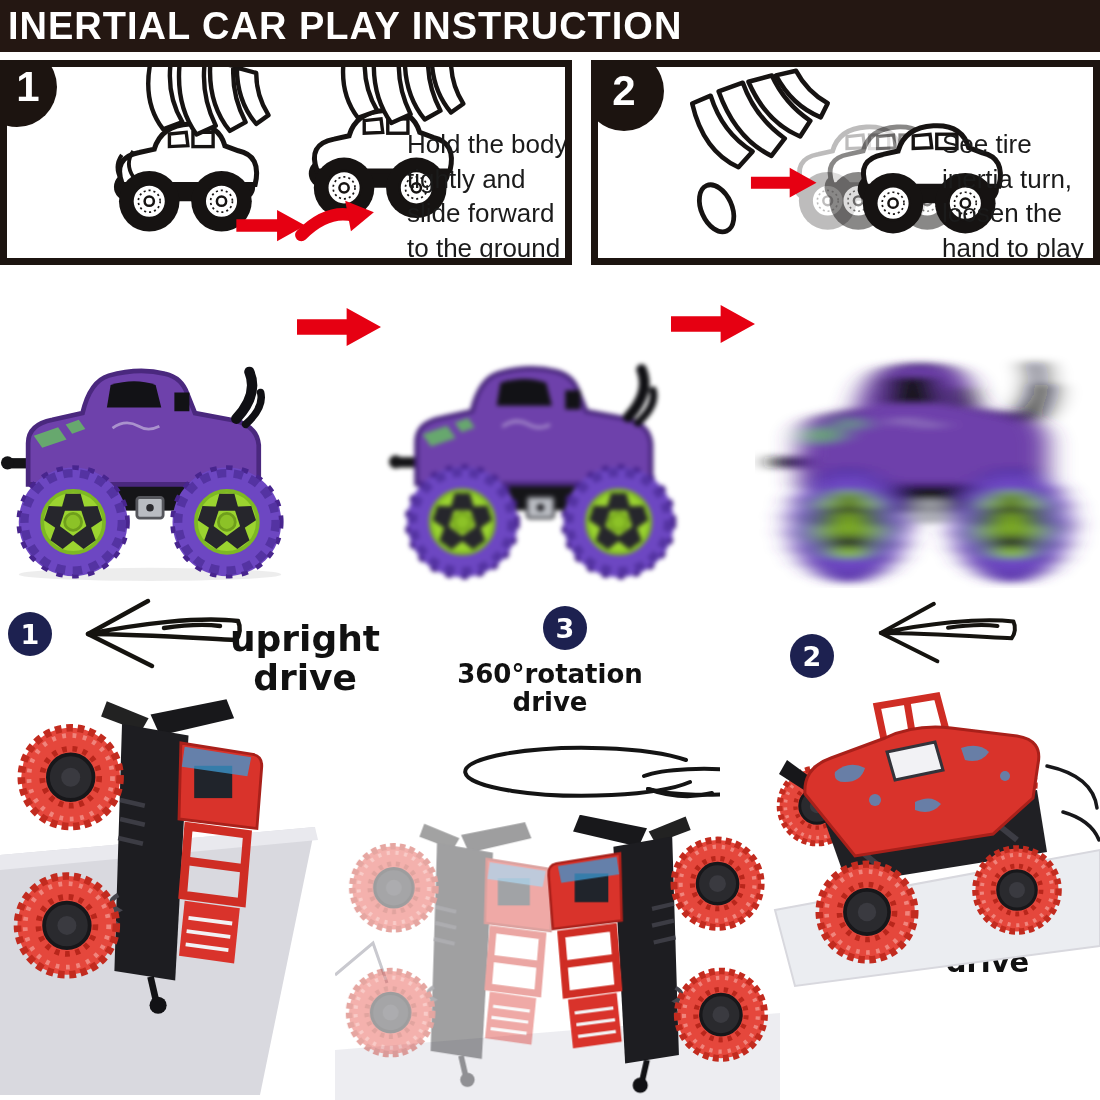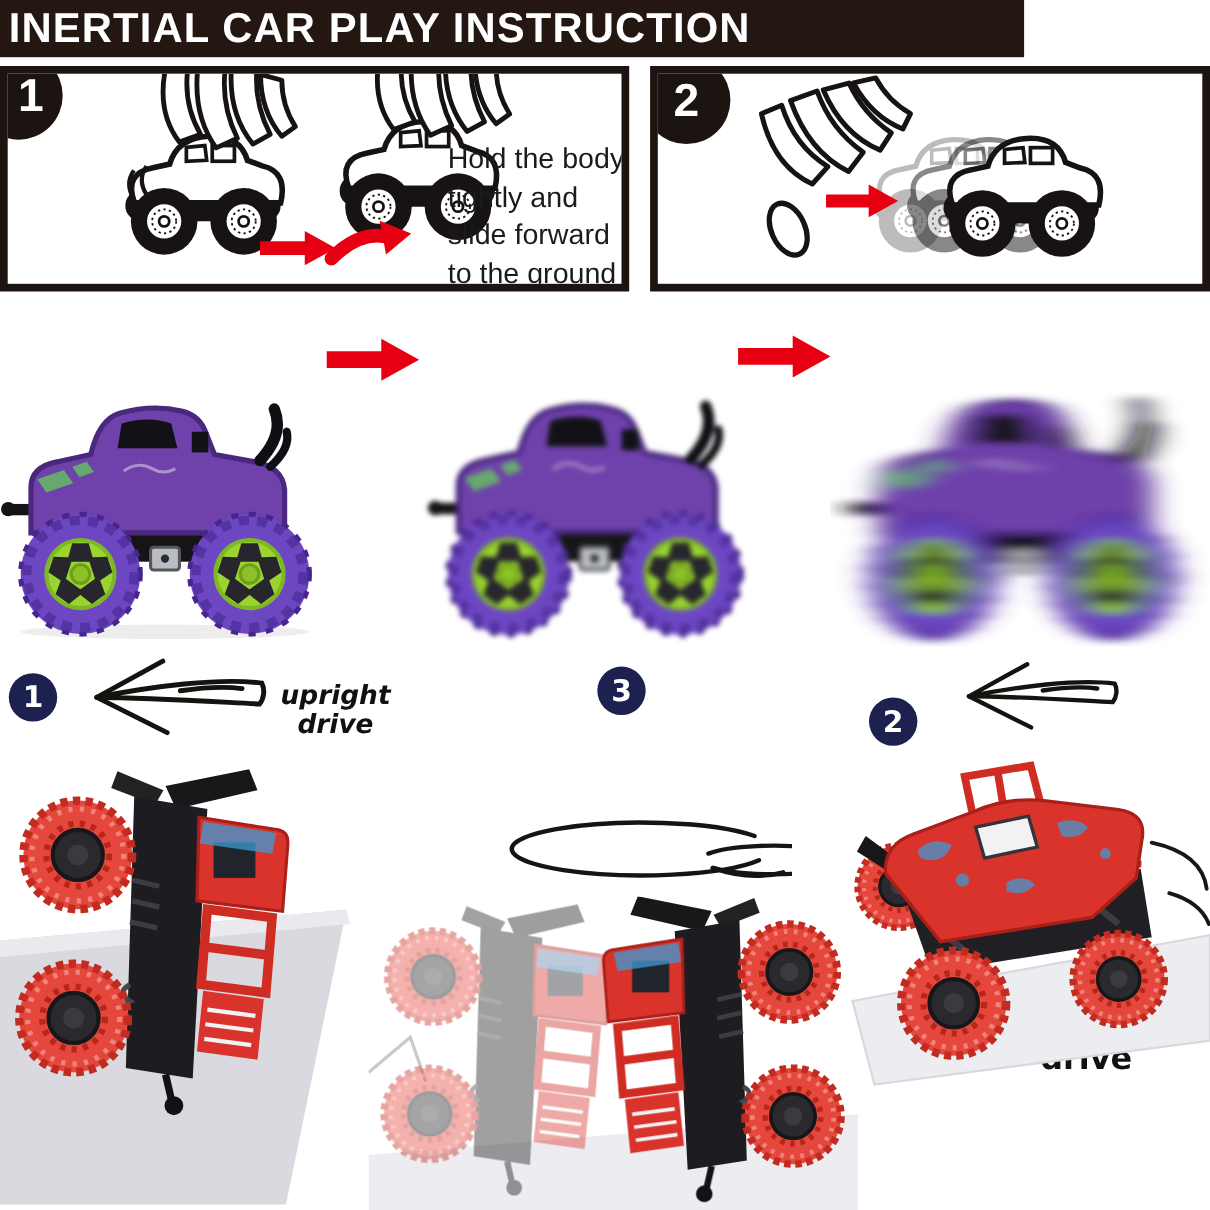--- a/index.html
+++ b/index.html
@@ -1,19 +1,19 @@
 <!DOCTYPE html>
 <html><head>
 <meta charset="utf-8">
 <style>
   html,body{margin:0;padding:0;background:#ffffff;}
   .page{position:relative;width:1100px;height:1100px;background:#ffffff;overflow:hidden;
         font-family:"Liberation Sans",sans-serif;}
   
-  .header-bar{position:absolute;left:0;top:0;width:931px;height:52px;background:#241712;
+  .header-bar{position:absolute;left:0;top:0;width:1100px;height:52px;background:#241712;
               display:flex;align-items:center;}
   .header-bar h1{margin:0 0 0 8px;color:#ffffff;font-size:38px;font-weight:bold;letter-spacing:1px;
                  font-family:"Liberation Sans",sans-serif;white-space:nowrap;}
   
   .panel{position:absolute;top:60px;height:205px;background:#ffffff;border:7px solid #1c1410;
          box-sizing:border-box;overflow:hidden;}
   .panel1{left:0;width:572px;}
   .panel2{left:591px;width:509px;}
   .corner-badge{position:absolute;width:80px;height:80px;border-radius:50%;background:#1c1410;
                 color:#ffffff;font-size:42px;font-weight:bold;display:flex;align-items:center;
@@ -28,21 +28,21 @@
   
   .truck-img{position:absolute;}
   .blur-slight{filter:blur(2.2px);}
   .marrow{position:absolute;width:86px;height:42px;}
   
   .num-badge{position:absolute;width:44px;height:44px;border-radius:50%;background:#1d2150;
              color:#ffffff;font-weight:bold;font-size:27px;display:flex;align-items:center;
              justify-content:center;font-family:"DejaVu Sans",sans-serif;}
   .step-label{position:absolute;font-family:"DejaVu Sans",sans-serif;font-weight:bold;color:#111111;
               text-align:center;line-height:1.08;}
-  #label-upright{left:225px;top:620px;width:160px;font-size:24px;font-style:italic;}
+  #label-upright{left:225px;top:620px;width:160px;font-size:36px;}
   #label-rotation{left:438px;top:660px;width:224px;font-size:26px;}
   #label-fourwheel{left:880px;top:916px;width:215px;font-size:29px;}
   .sketch{position:absolute;}
 </style>
 </head>
 <body>
 
 <div class="page">
 
   <svg width="0" height="0" style="position:absolute" aria-hidden="true">
@@ -202,20 +202,21 @@
       <g transform="translate(162,44) scale(0.88)">
           <use href="#toycar"></use>
         </g>
       <g transform="translate(66,104) scale(0.78)">
           <use href="#redarrow"></use>
         </g>
     </svg>
     <div class="corner-badge">
       <span>2</span>
     </div>
+    <p class="panel-text">See tire inertia turn, loosen the hand to play</p>
   </section>
 
   <svg class="truck-img" style="left:0;top:338px;width:300px;height:244px" viewBox="0 0 320 260">
     <ellipse cx="160" cy="252" rx="140" ry="7" fill="#000000" opacity="0.07"></ellipse>
     <use href="#ptruck"></use>
   </svg>
   <svg class="truck-img blur-slight" style="left:388px;top:335px;width:305px;height:248px" viewBox="0 0 320 260">
     <use href="#ptruck"></use>
   </svg>
   <svg class="truck-img" style="left:755px;top:330px;width:350px;height:258px" viewBox="0 0 320 260">
@@ -240,20 +241,21 @@
       <path d="M10 40 L74 72"></path>
       <path d="M10 40 C60 30 122 22 160 27 C163 33 162 41 158 46 C118 44 58 40 10 40 Z" fill="#ffffff"></path>
       <path d="M86 34 q34 -5 56 -2"></path>
     </g>
   </svg>
   <div class="step-label" id="label-upright">upright drive</div>
 
   <div class="num-badge" style="left:543px;top:606px">
     <span>3</span>
   </div>
+  <div class="step-label" id="label-rotation">360°rotation drive</div>
   <svg class="sketch" style="left:428px;top:732px;width:292px;height:86px" viewBox="0 0 292 86">
     <g fill="none" stroke="#141414" stroke-width="4" stroke-linecap="round">
       <path d="M258 28 A118 24 0 1 0 262 50"></path>
       <path d="M216 44 A66 13 0 1 1 220 57"></path>
       <path d="M220 57 q34 12 64 4"></path>
     </g>
   </svg>
 
   <div class="num-badge" style="left:790px;top:634px">
     <span>2</span>

